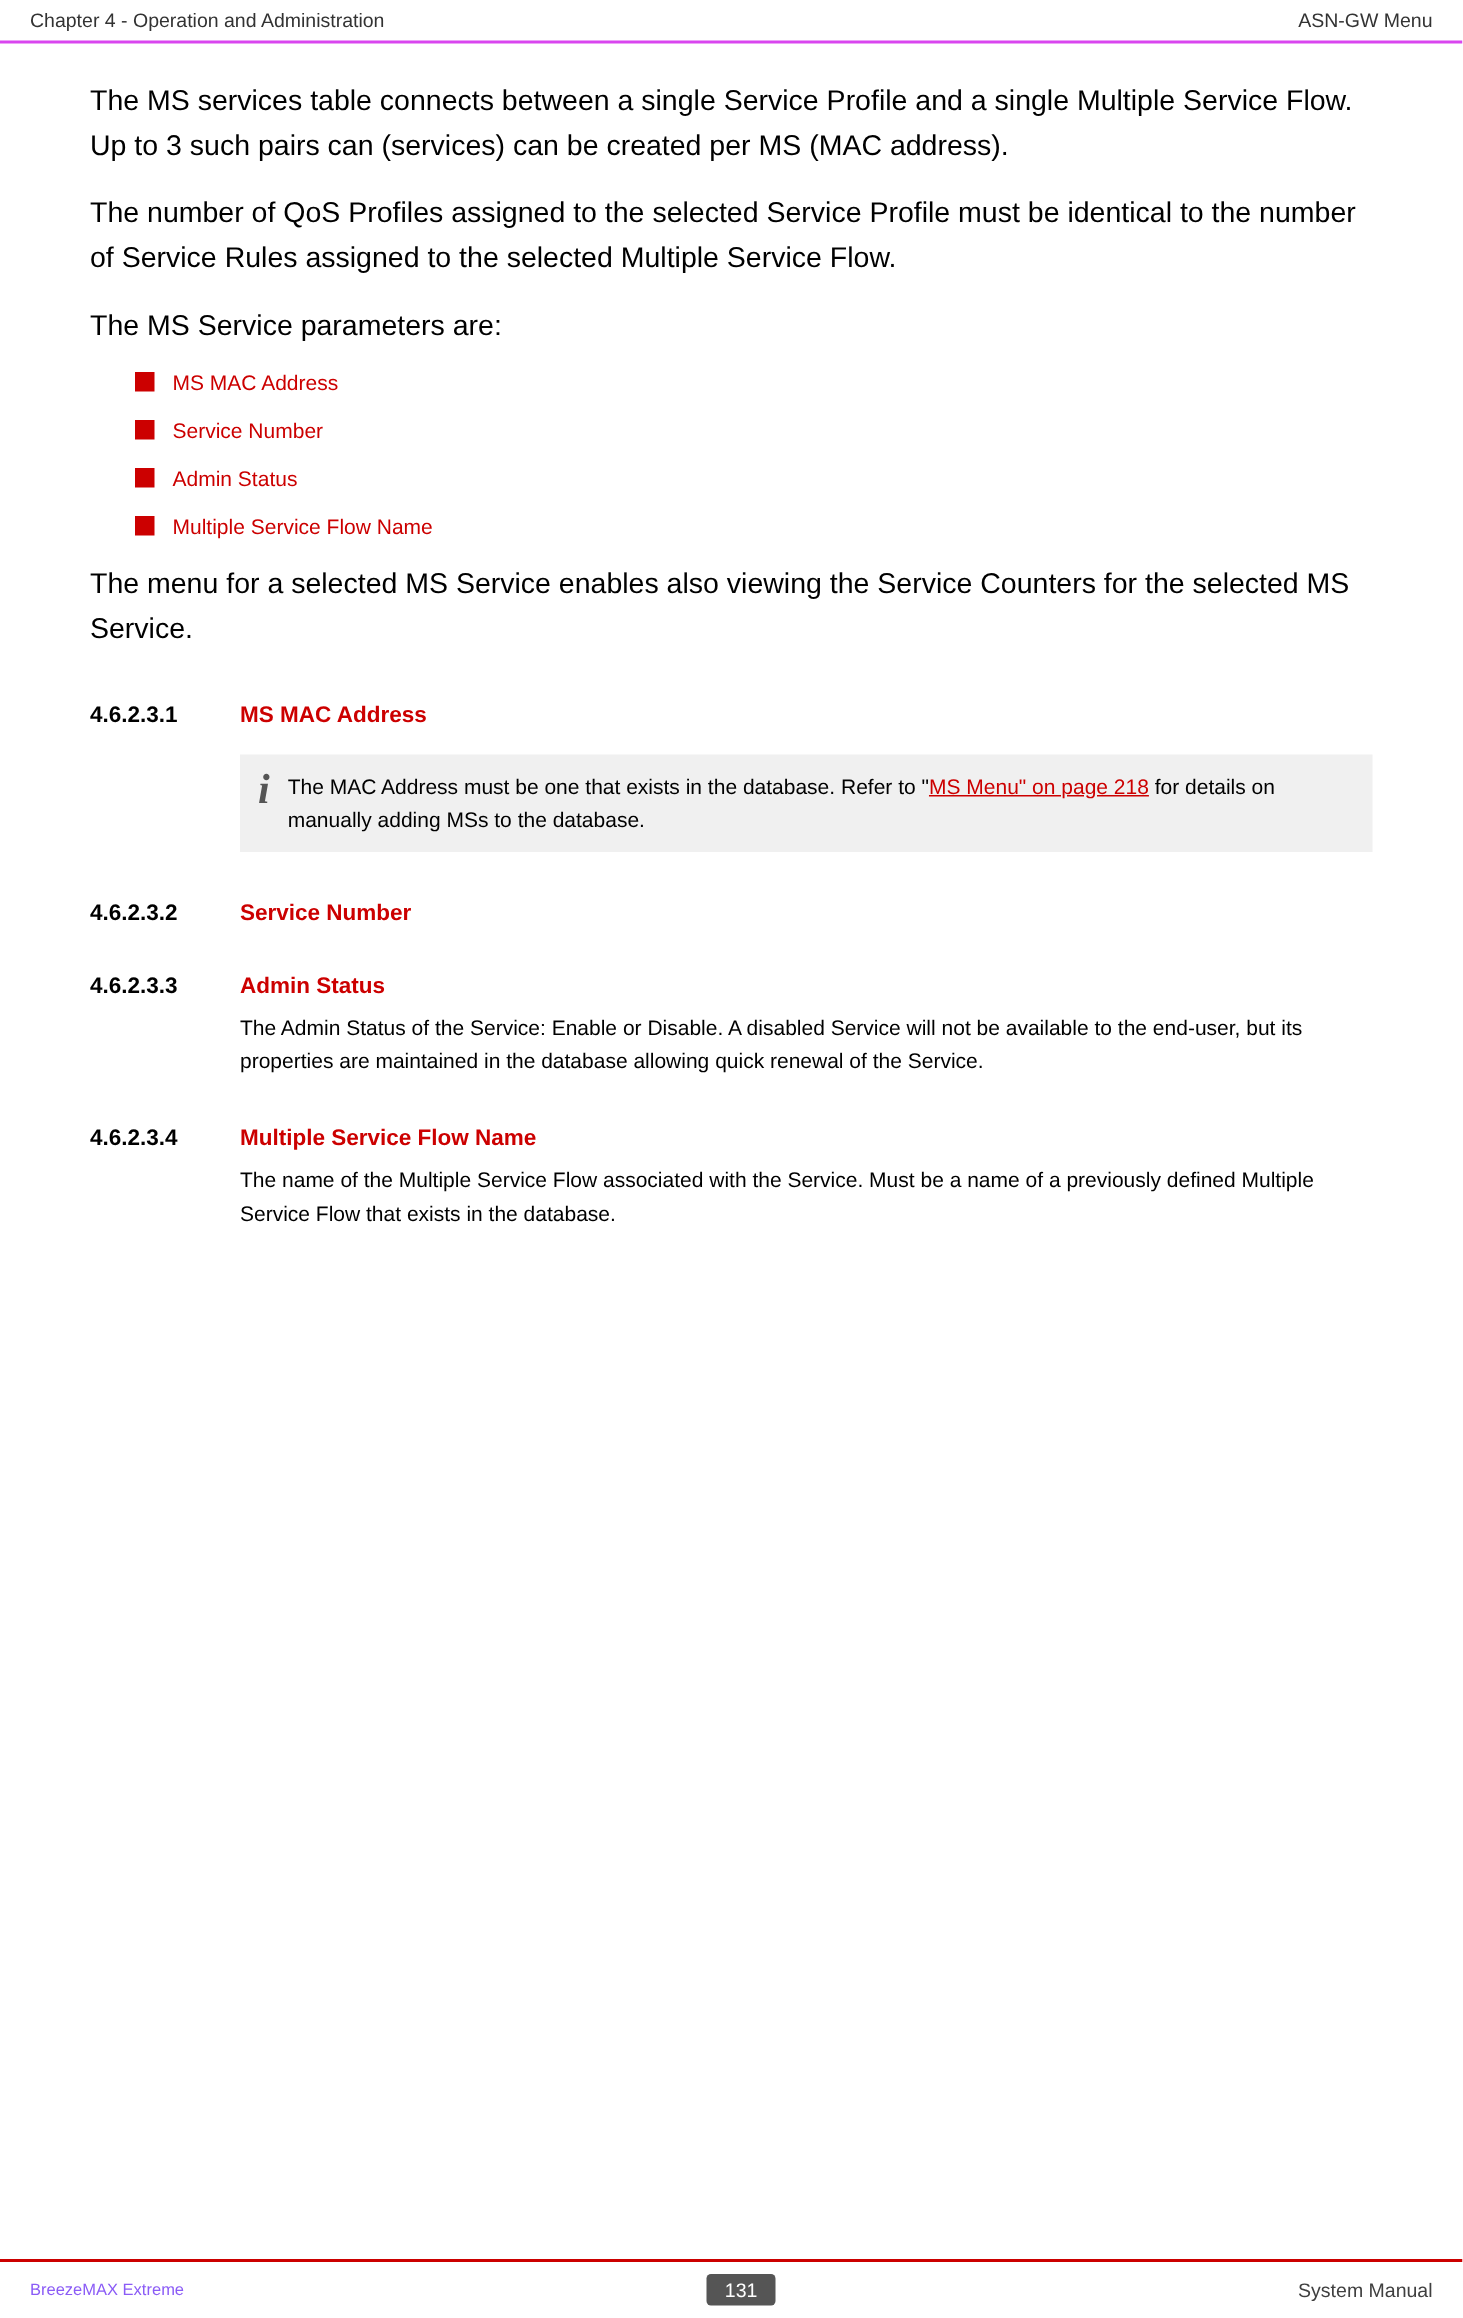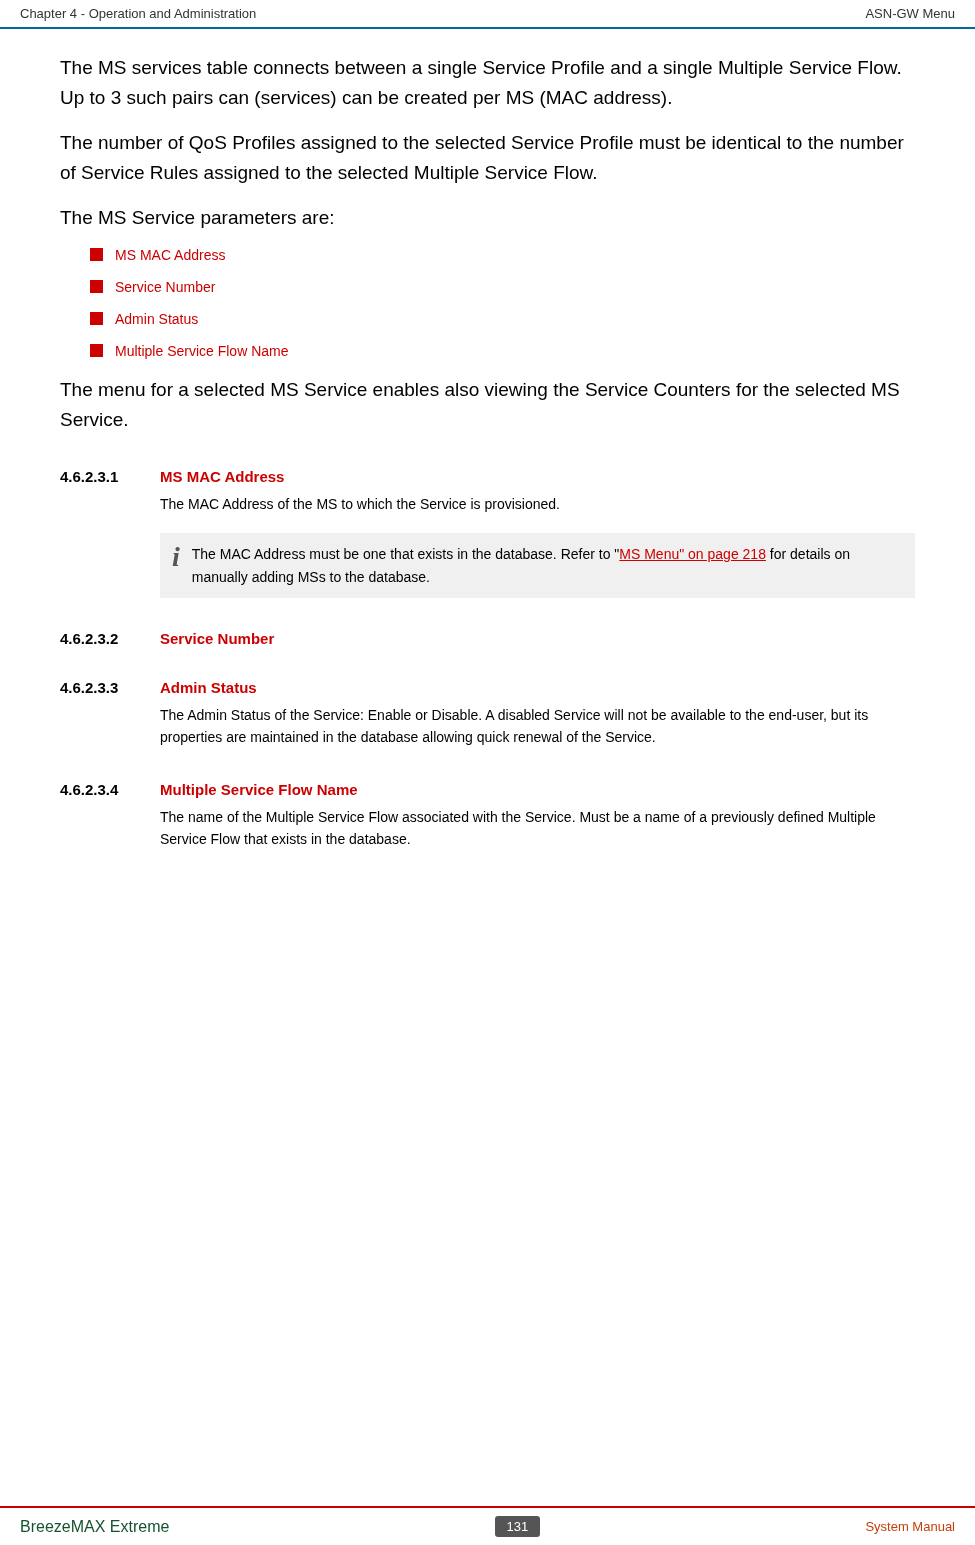--- a/index.html
+++ b/index.html
@@ -9,21 +9,21 @@
       color: #000;
       background: #fff;
       width: 975px;
       min-height: 1545px;
       position: relative;
     }
     .header-bar {
       display: flex;
       justify-content: space-between;
       align-items: center;
-      border-bottom: 2px solid #0369a1;
+      border-bottom: 2px solid #d946ef;
       padding: 6px 20px;
       background: #fff;
     }
     .header-left {
       font-size: 13px;
       color: #333;
     }
     .header-right {
       font-size: 13px;
       color: #333;
@@ -120,33 +120,33 @@
       bottom: 0;
       left: 0;
       right: 0;
       border-top: 2px solid #c00;
       display: flex;
       justify-content: space-between;
       align-items: center;
       padding: 8px 20px;
     }
     .footer-left {
-      font-size: 16px;
-      color: #14532d;
+      font-size: 11px;
+      color: #8b5cf6;
     }
     .footer-center {
       font-size: 13px;
       color: #fff;
       background: #555;
       padding: 3px 12px;
       border-radius: 3px;
     }
     .footer-right {
       font-size: 13px;
-      color: #c2410c;
+      color: #404040;
     }
     .subsection-body {
       margin-left: 100px;
       font-size: 14px;
       line-height: 1.6;
       margin-bottom: 10px;
     }
     .important-wrapper {
       margin-left: 100px;
     }
@@ -183,21 +183,20 @@
       <span>Multiple Service Flow Name</span>
     </li>
   </ul>
 
   <p class="body-text">The menu for a selected MS Service enables also viewing the Service Counters for the selected MS Service.</p>
 
   <div class="section-heading">
     <span class="section-number">4.6.2.3.1</span>
     <span class="section-title">MS MAC Address</span>
   </div>
-  <p class="subsection-body">The MAC Address of the MS to which the Service is provisioned.</p>
 
   <div class="important-wrapper">
     <div class="important-box">
       <div class="important-body">
         <span class="important-icon">i</span>
         <p class="important-text">
           The MAC Address must be one that exists in the database. Refer to "<a>MS Menu" on page 218</a> for details on manually adding MSs to the database.
         </p>
       </div>
     </div>

